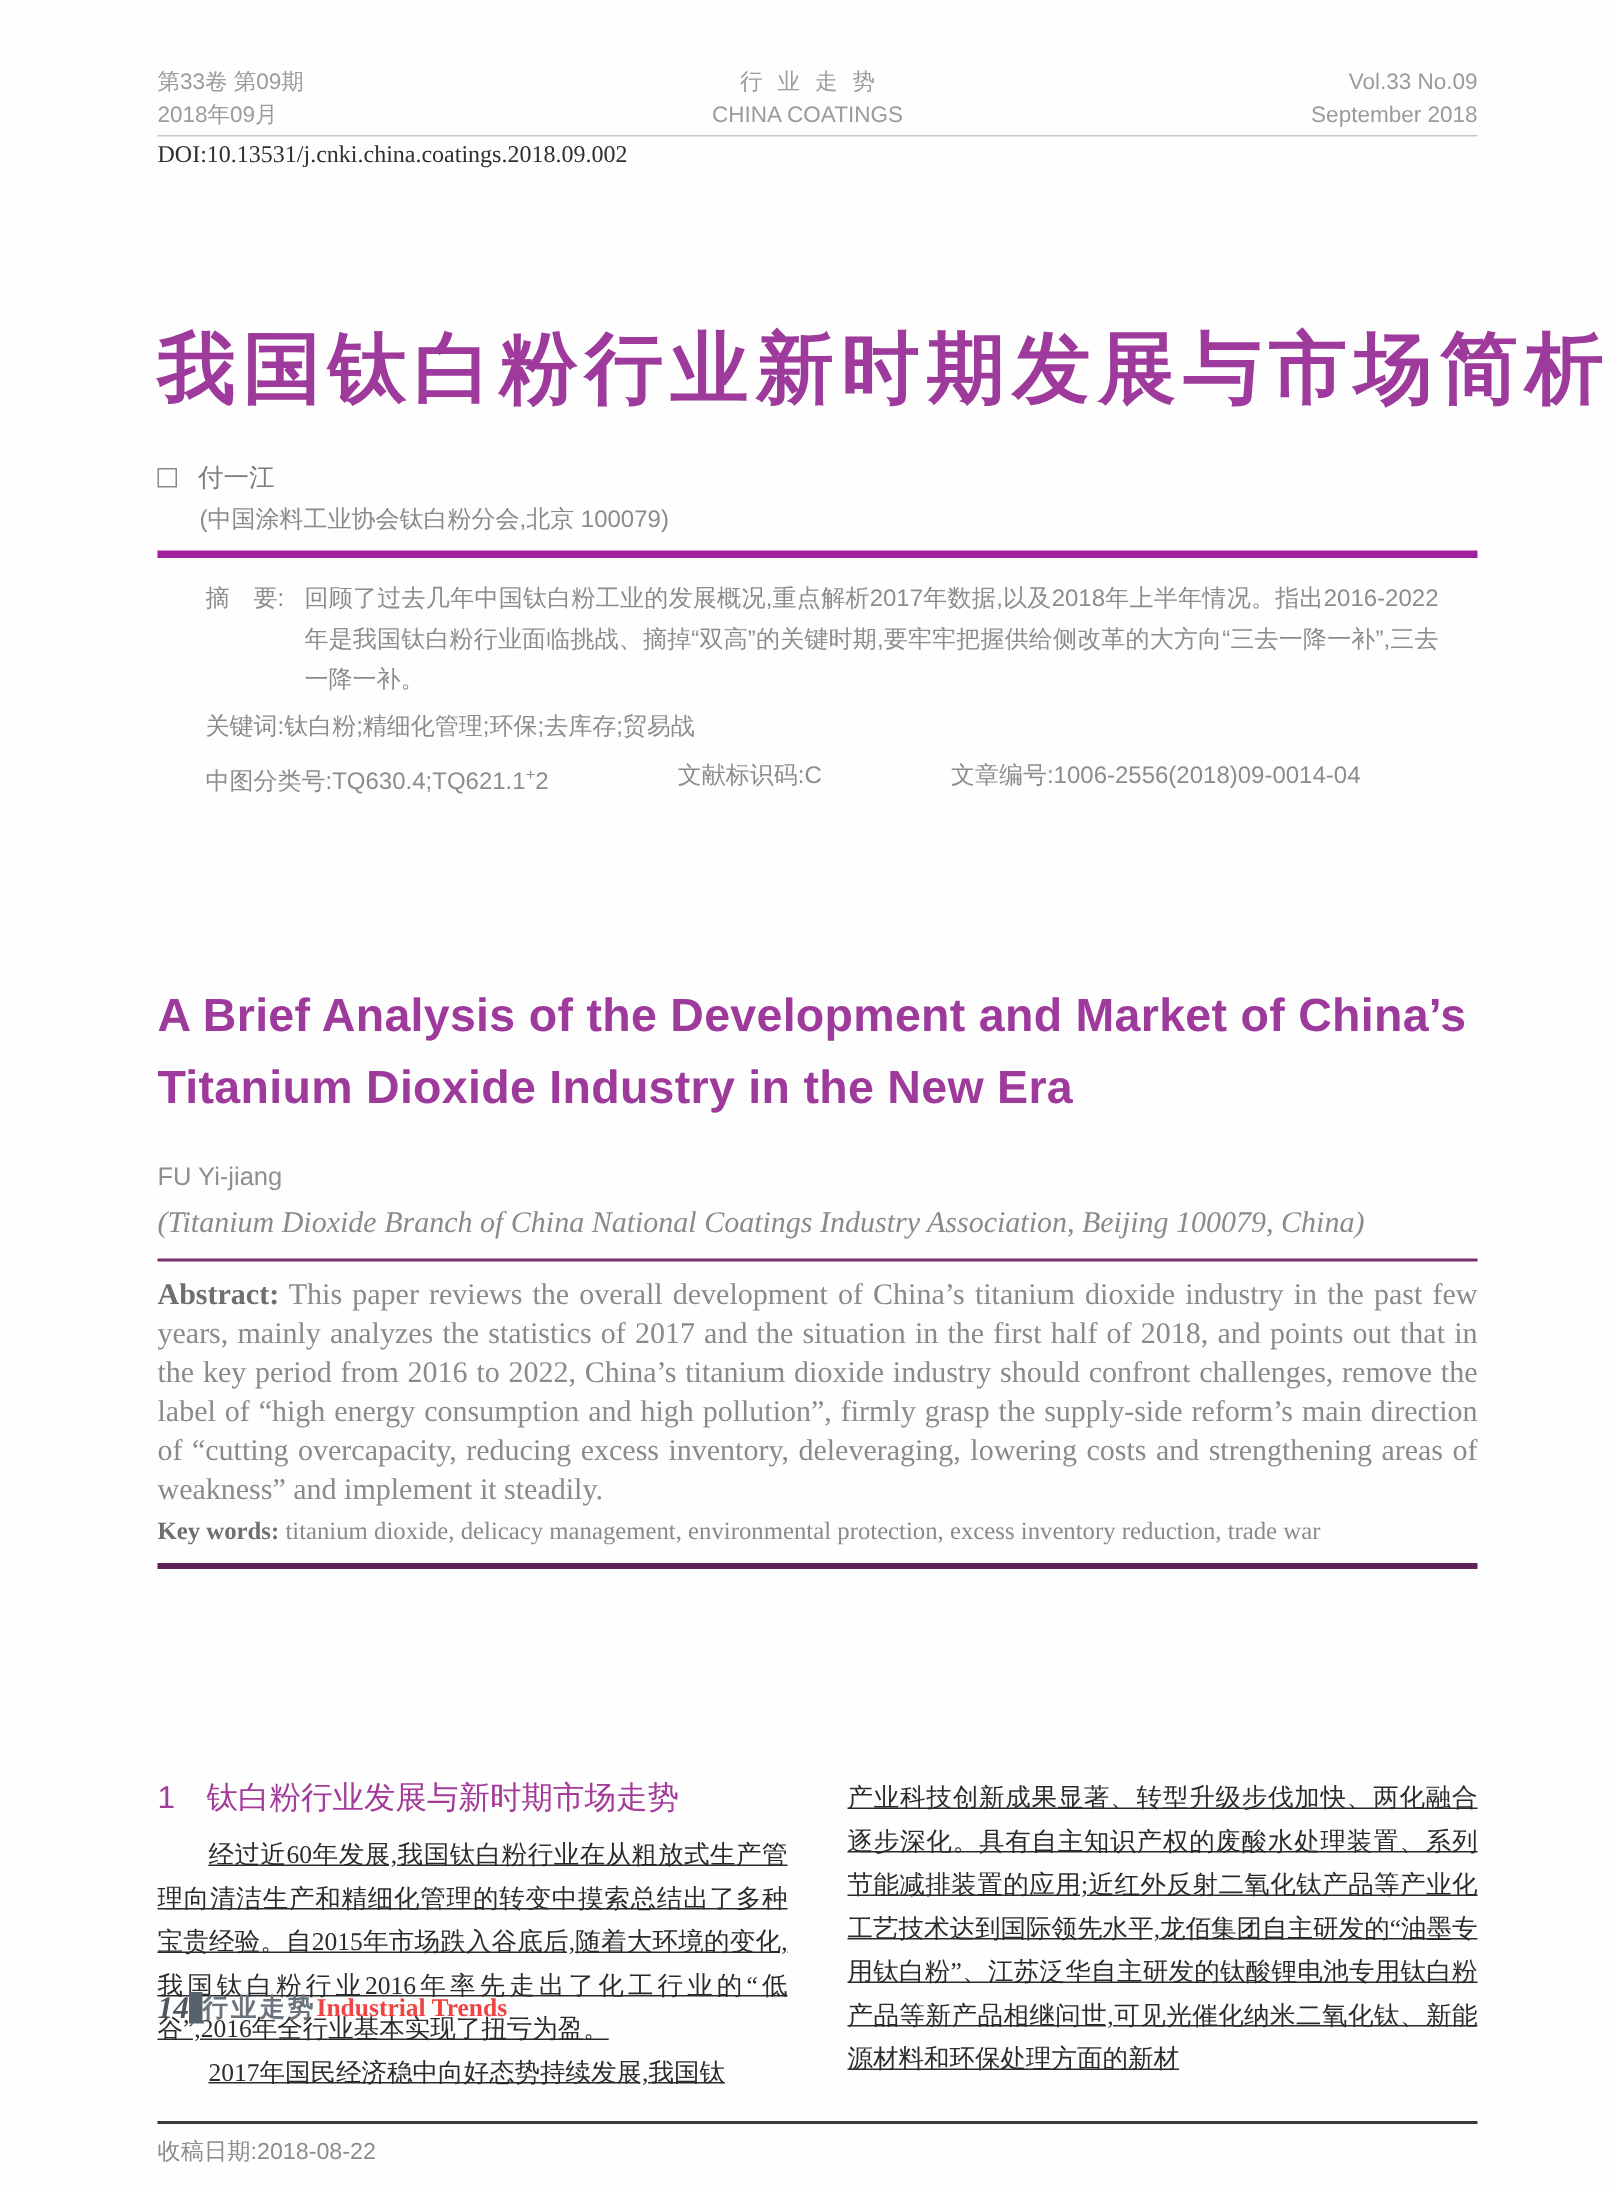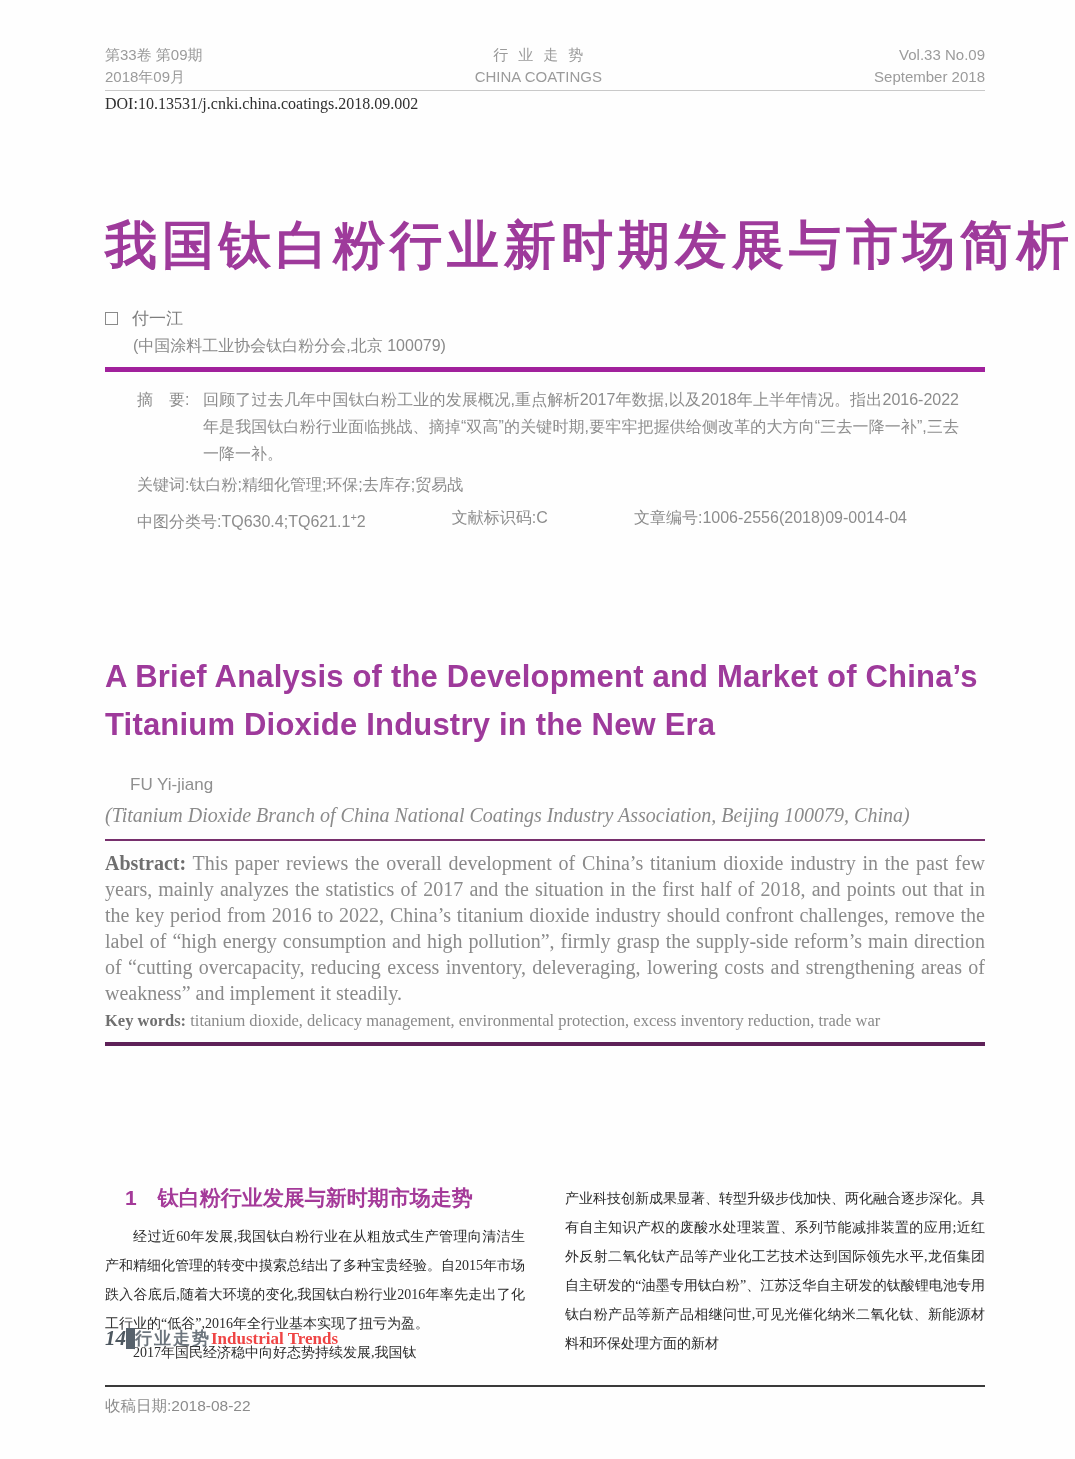--- a/index.html
+++ b/index.html
@@ -98,21 +98,20 @@
     color: #9e3a9b;
     font-weight: bold;
     font-size: 31px;
     line-height: 48px;
     letter-spacing: 0.2px;
   }
   .en-author {
     margin-top: 26px;
     color: #8f8f8f;
     font-size: 17px;
-    margin-left: 25px;
   }
   .en-affiliation {
     margin-top: 9px;
     font-family: "Liberation Serif", serif;
     font-style: italic;
     color: #8a8a8a;
     font-size: 20px;
   }
   .rule-thin-dark {
     border: none;
@@ -147,32 +146,32 @@
   .columns {
     display: flex;
     gap: 40px;
     margin-top: 138px;
     font-family: "Liberation Serif", "DejaVu Serif", serif;
   }
   .col { width: 420px; }
   .sec-heading {
     color: #a43a99;
     font-family: "Liberation Sans", sans-serif;
-    font-weight: bold;
+    font-weight: normal;
     font-size: 21px;
     margin-bottom: 10px;
     white-space: nowrap;
-    margin-left: 20px;
   }
   .body-p {
     color: #2b2b2b;
-    font-size: 14px;
+    font-size: 17px;
     line-height: 29px;
     text-align: justify;
     text-indent: 2em;
+    text-decoration: underline;
   }
   .body-p.noindent { text-indent: 0; }
 
   
   .footnote-rule {
     border: none;
     border-top: 2px solid #3a3a3a;
     margin-top: 18px;
   }
   .footnote {

